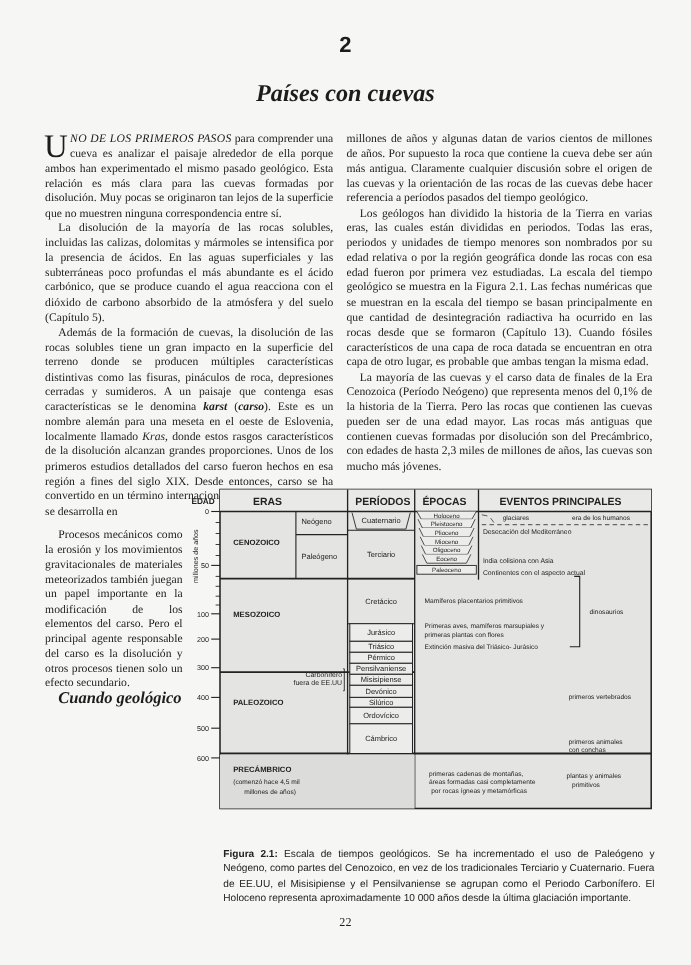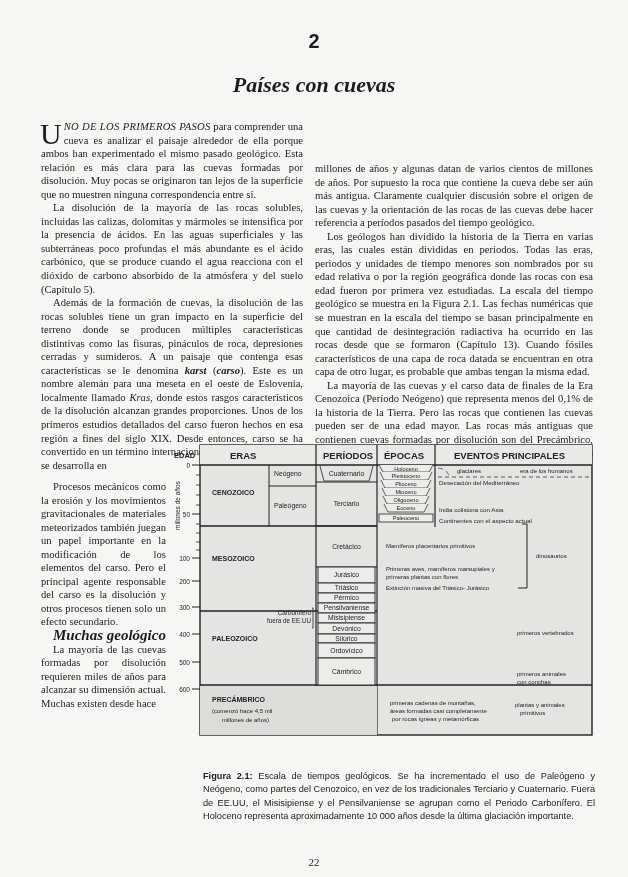--- a/index.html
+++ b/index.html
@@ -7,53 +7,52 @@
          font-family:"Liberation Serif", serif; color:#1c1c1c; }
   .page { position:absolute; left:0; top:0; width:628px; height:877px; background:#f6f6f4; }
   .chapter-num { position:absolute; left:0; width:628px; top:30px; text-align:center;
                  font-family:"Liberation Sans", sans-serif; font-weight:bold; font-size:20px; }
   .chapter-title { position:absolute; left:0; width:628px; top:72px; text-align:center;
                    font-style:italic; font-weight:bold; font-size:22px; }
   .col { position:absolute; font-size:10.6px; line-height:13.55px; text-align:justify; }
   .col p { margin:0; text-indent:12px; }
   .col p.noind { text-indent:0; }
   .col-left { left:41px; top:120px; width:262px; }
-  .col-right { left:315px; top:120px; width:278px;margin-top:42px; }
+  .col-right { left:315px; top:120px; width:278px; }
   .col-narrow { left:41px; top:480px; width:125px; }
   .dropcap { float:left; font-size:30px; line-height:26px; margin:1px 2px 0 -1px; font-weight:normal; }
   .smallcaps { letter-spacing:0.3px;font-style:italic; }
   .section-head { font-style:italic; font-weight:bold; font-size:15px; margin:8px 0 6px 4px; text-indent:0; }
   
   .figure { position:absolute; left:170px; top:440px; width:425px; height:298px;
             font-family:"Liberation Sans", sans-serif; }
   .figure svg { position:absolute; left:0; top:0; }
   .caption { position:absolute; left:203px; top:770px; width:392px;
              font-family:"Liberation Sans", sans-serif; font-size:9.2px; line-height:13.4px;
              text-align:justify; color:#222; }
   .caption b { font-weight:bold; }
-  .page-number { position:absolute; left:0; width:628px; top:856px; text-align:center; font-size:11px; }
+  .page-number { position:absolute; left:0; width:628px; top:833px; text-align:center; font-size:11px; }
 </style>
 </head>
 <body>
 
 <div class="page">
 
   <div class="chapter-num">2</div>
   <div class="chapter-title">Países con cuevas</div>
 
   <div class="col col-left">
     <p class="noind"><span class="dropcap">U</span><span class="smallcaps">NO DE LOS PRIMEROS PASOS</span><span> para comprender una cueva es analizar el paisaje alrededor de ella porque ambos han experimentado el mismo pasado geológico. Esta relación es más clara para las cuevas formadas por disolución. Muy pocas se originaron tan lejos de la superficie que no muestren ninguna correspondencia entre sí.</span></p>
     <p>La disolución de la mayoría de las rocas solubles, incluidas las calizas, dolomitas y mármoles se intensifica por la presencia de ácidos. En las aguas superficiales y las subterráneas poco profundas el más abundante es el ácido carbónico, que se produce cuando el agua reacciona con el dióxido de carbono absorbido de la atmósfera y del suelo (Capítulo 5).</p>
     <p><span>Además de la formación de cuevas, la disolución de las rocas solubles tiene un gran impacto en la superficie del terreno donde se producen múltiples características distintivas como las fisuras, pináculos de roca, depresiones cerradas y sumideros. A un paisaje que contenga esas características se le denomina </span><i><b>karst</b></i><span> (</span><i><b>carso</b></i><span>). Este es un nombre alemán para una meseta en el oeste de Eslovenia, localmente llamado </span><i>Kras</i><span>, donde estos rasgos característicos de la disolución alcanzan grandes proporciones. Unos de los primeros estudios detallados del carso fueron hechos en esa región a fines del siglo XIX. Desde entonces, carso se ha convertido en un término internacional para la topografía que se desarrolla en</span></p>
   </div>
 
   <div class="col col-narrow">
     <p>Procesos mecánicos como la erosión y los movimientos gravitacionales de materiales meteorizados también juegan un papel importante en la modificación de los elementos del carso. Pero el principal agente responsable del carso es la disolución y otros procesos tienen solo un efecto secundario.</p>
-    <p class="section-head">Muchas geológico</p>
-    <p>La mayoría de las cuevas formadas por disolución requieren miles de años para alcanzar su dimensión actual. Muchas existen desde hace</p>
+    <p class="section-head">Cuando geológico</p>
   </div>
 
   <div class="col col-right">
     <p class="noind">millones de años y algunas datan de varios cientos de millones de años. Por supuesto la roca que contiene la cueva debe ser aún más antigua. Claramente cualquier discusión sobre el origen de las cuevas y la orientación de las rocas de las cuevas debe hacer referencia a períodos pasados del tiempo geológico.</p>
     <p>Los geólogos han dividido la historia de la Tierra en varias eras, las cuales están divididas en periodos. Todas las eras, periodos y unidades de tiempo menores son nombrados por su edad relativa o por la región geográfica donde las rocas con esa edad fueron por primera vez estudiadas. La escala del tiempo geológico se muestra en la Figura 2.1. Las fechas numéricas que se muestran en la escala del tiempo se basan principalmente en que cantidad de desintegración radiactiva ha ocurrido en las rocas desde que se formaron (Capítulo 13). Cuando fósiles característicos de una capa de roca datada se encuentran en otra capa de otro lugar, es probable que ambas tengan la misma edad.</p>
     <p>La mayoría de las cuevas y el carso data de finales de la Era Cenozoica (Período Neógeno) que representa menos del 0,1% de la historia de la Tierra. Pero las rocas que contienen las cuevas pueden ser de una edad mayor. Las rocas más antiguas que contienen cuevas formadas por disolución son del Precámbrico, con edades de hasta 2,3 miles de millones de años, las cuevas son mucho más jóvenes.</p>
   </div>
 
   <div class="figure">
     <svg width="425" height="298" viewBox="0 0 425 298" font-family="Liberation Sans, sans-serif" fill="#222">

